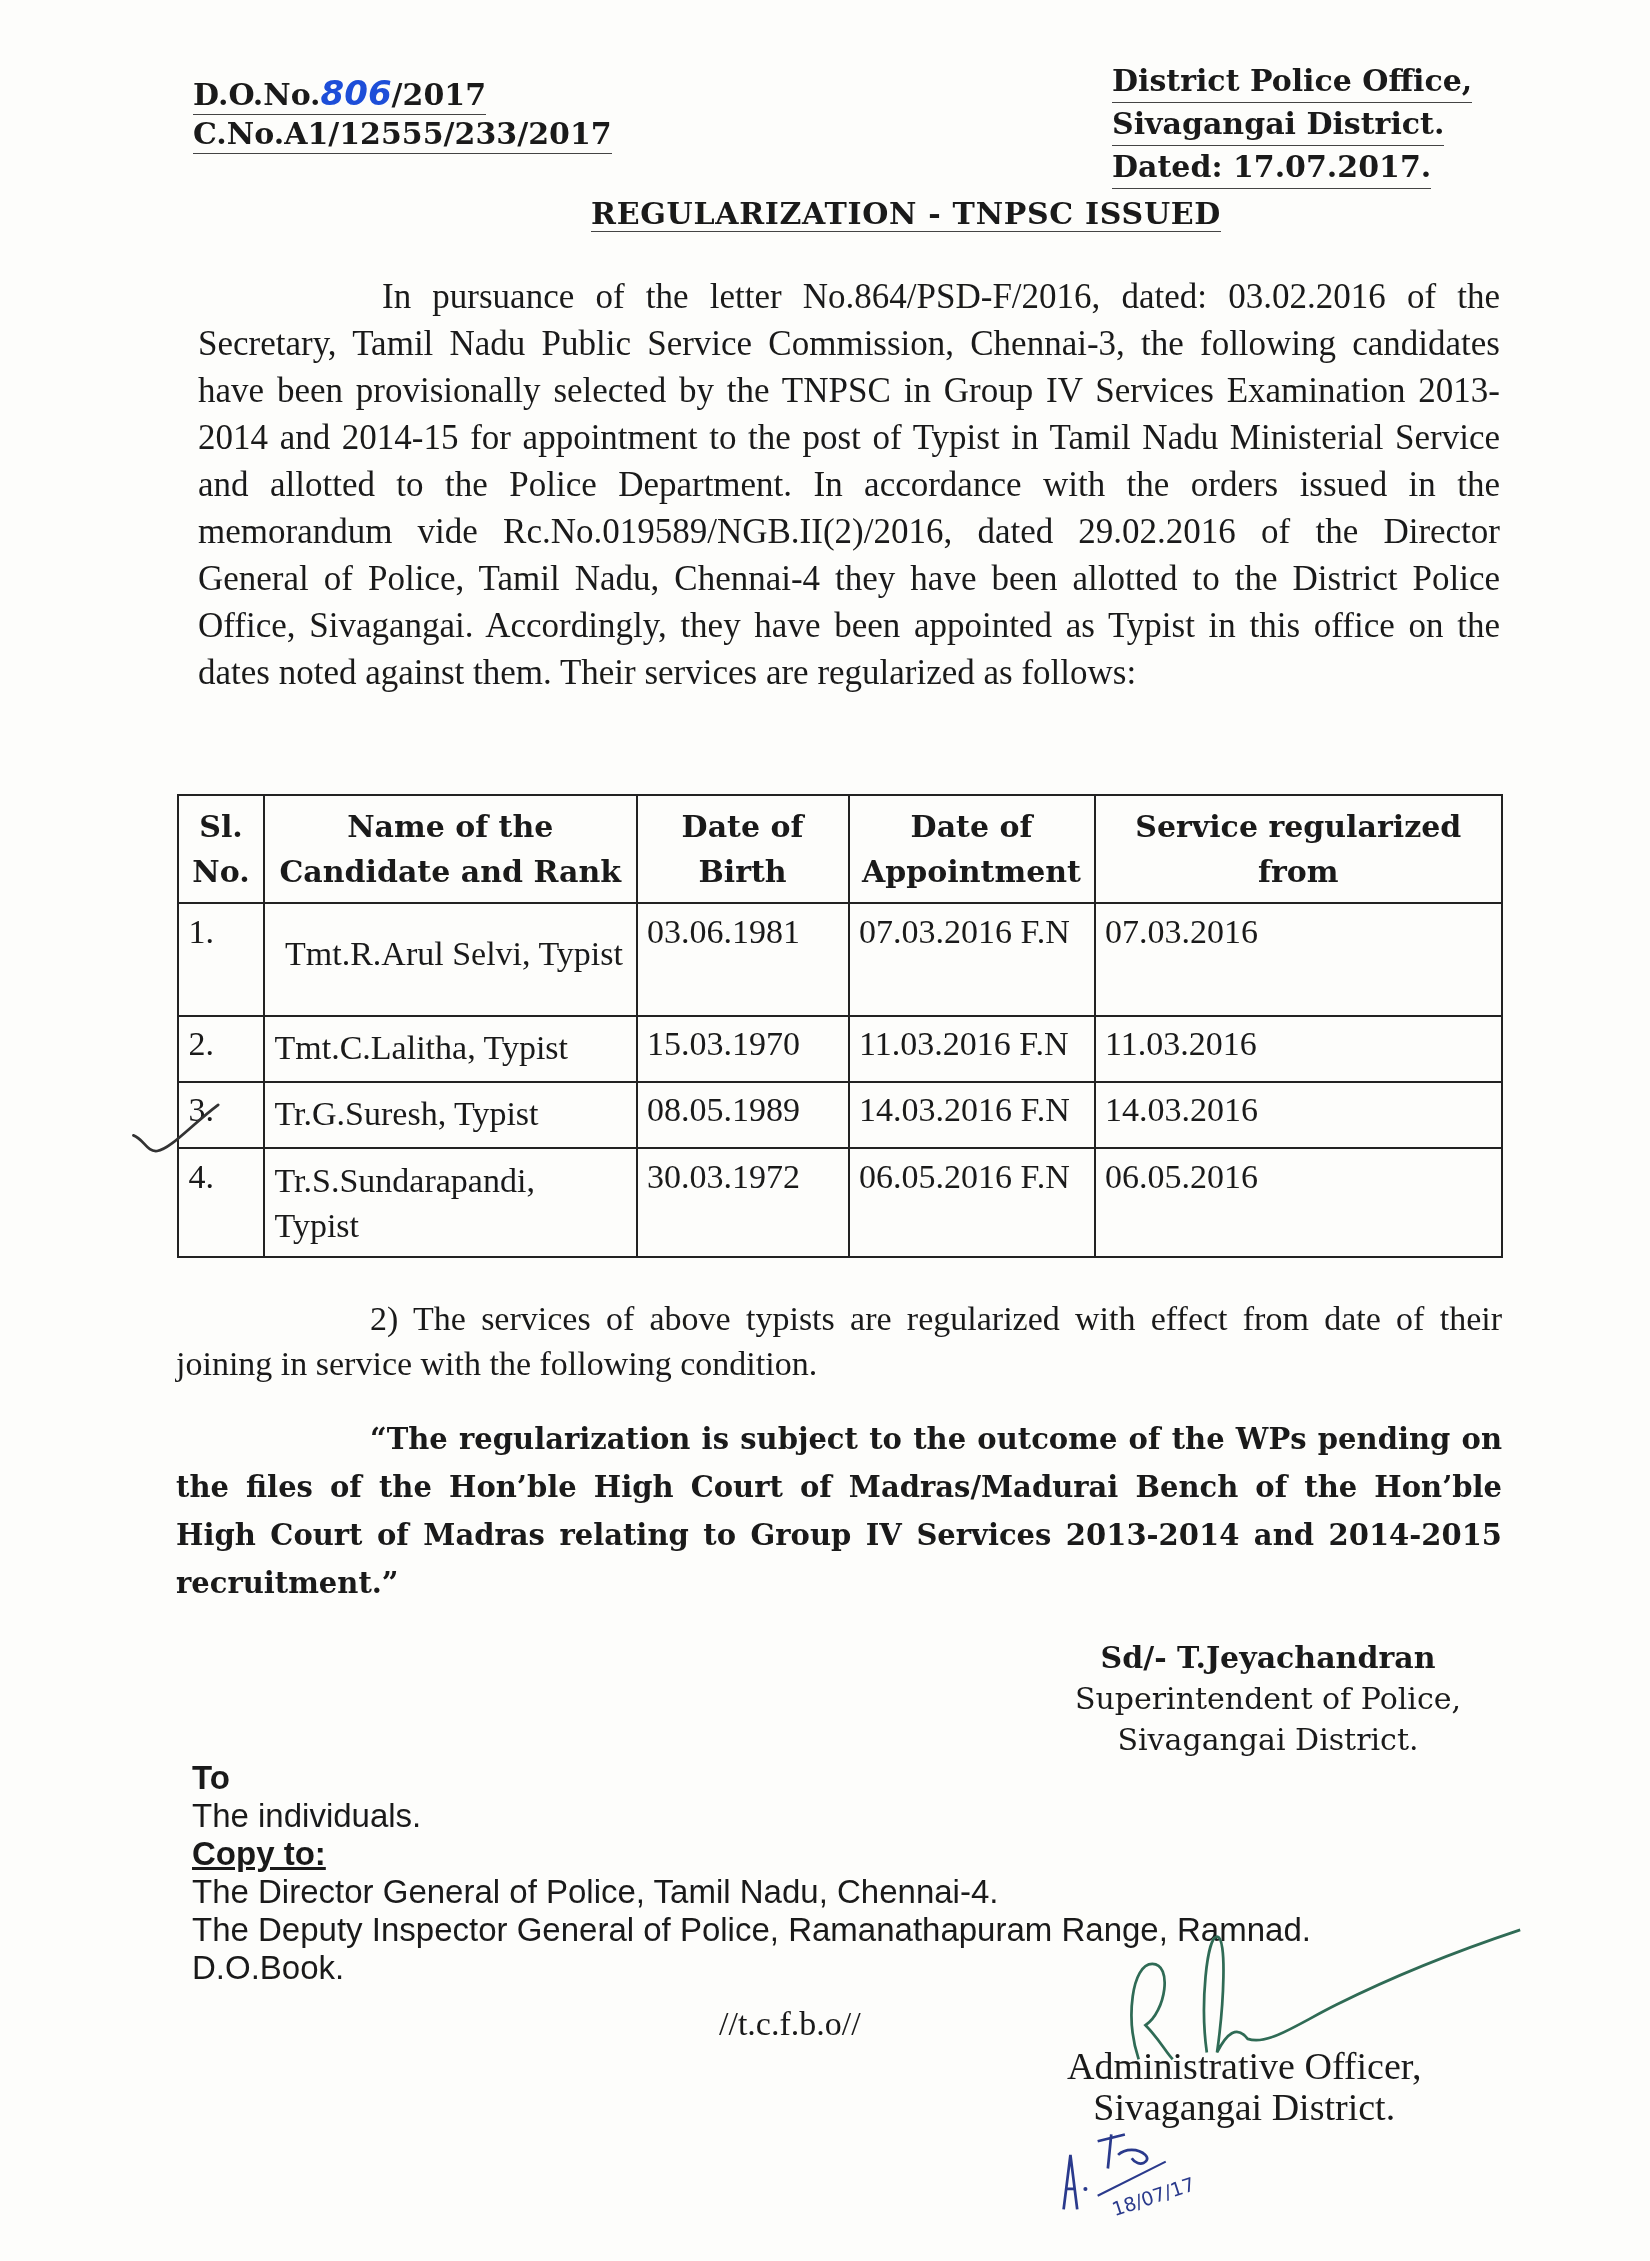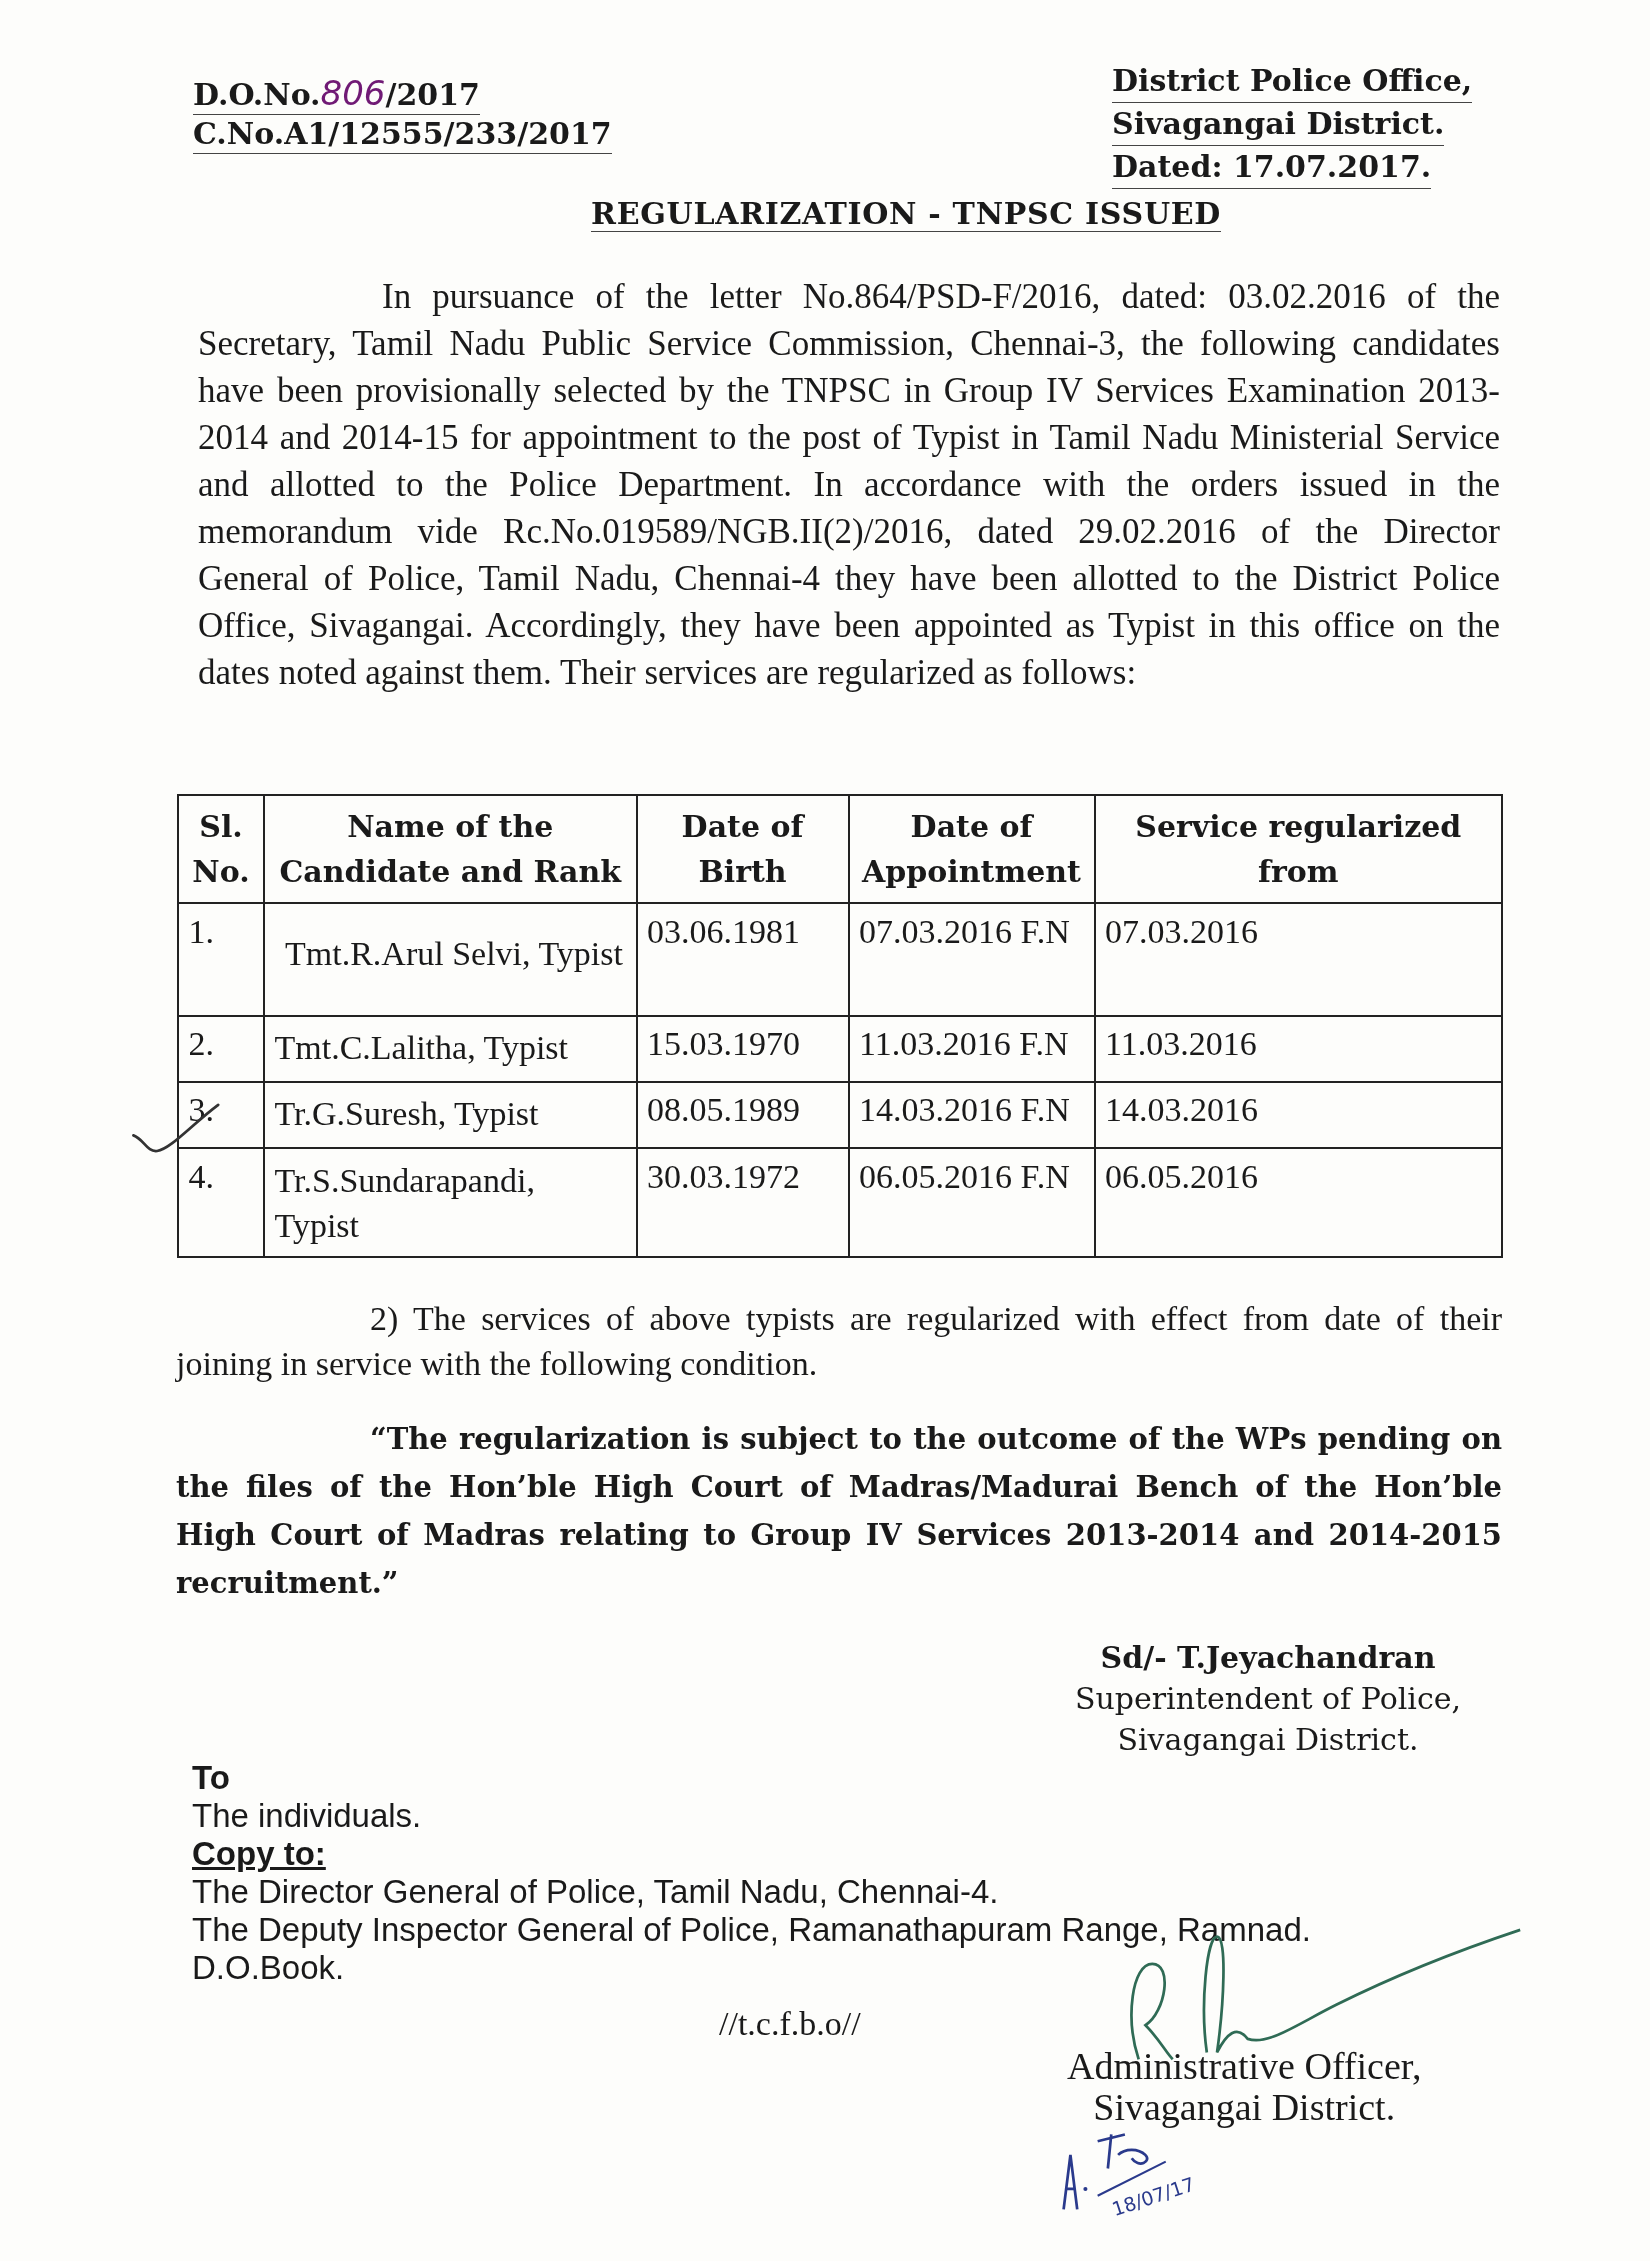--- a/index.html
+++ b/index.html
@@ -11,21 +11,21 @@
       font-family: "DejaVu Serif", "Liberation Serif", serif;
       color: #1a1a1a;
     }
     .page { position: absolute; inset: 0; }
     .hdr-left {
       position: absolute; left: 193px; top: 74px;
       font-family: "DejaVu Serif", serif; font-weight: bold;
       font-size: 30px; line-height: 38px;
     }
     .hdr-left div { border-bottom: 1.4px solid #444; display: inline-block; }
-    .handnum { font-family: "DejaVu Sans", sans-serif; font-weight: normal; color: #701a75; font-style: italic; font-size: 34px; }
+    .handnum { font-family: "DejaVu Sans", sans-serif; font-weight: bold; color: #1d4ed8; font-style: italic; font-size: 34px; }
     .hdr-right {
       position: absolute; left: 1112px; top: 60px;
       font-family: "DejaVu Serif", serif; font-weight: bold;
       font-size: 30px; line-height: 42px;
     }
     .hdr-right div { border-bottom: 1.4px solid #444; display: inline-block; }
     .title {
       position: absolute; left: 591px; top: 196px;
       font-weight: bold; font-size: 30px; letter-spacing: 0.7px;
       border-bottom: 1.4px solid #444;

